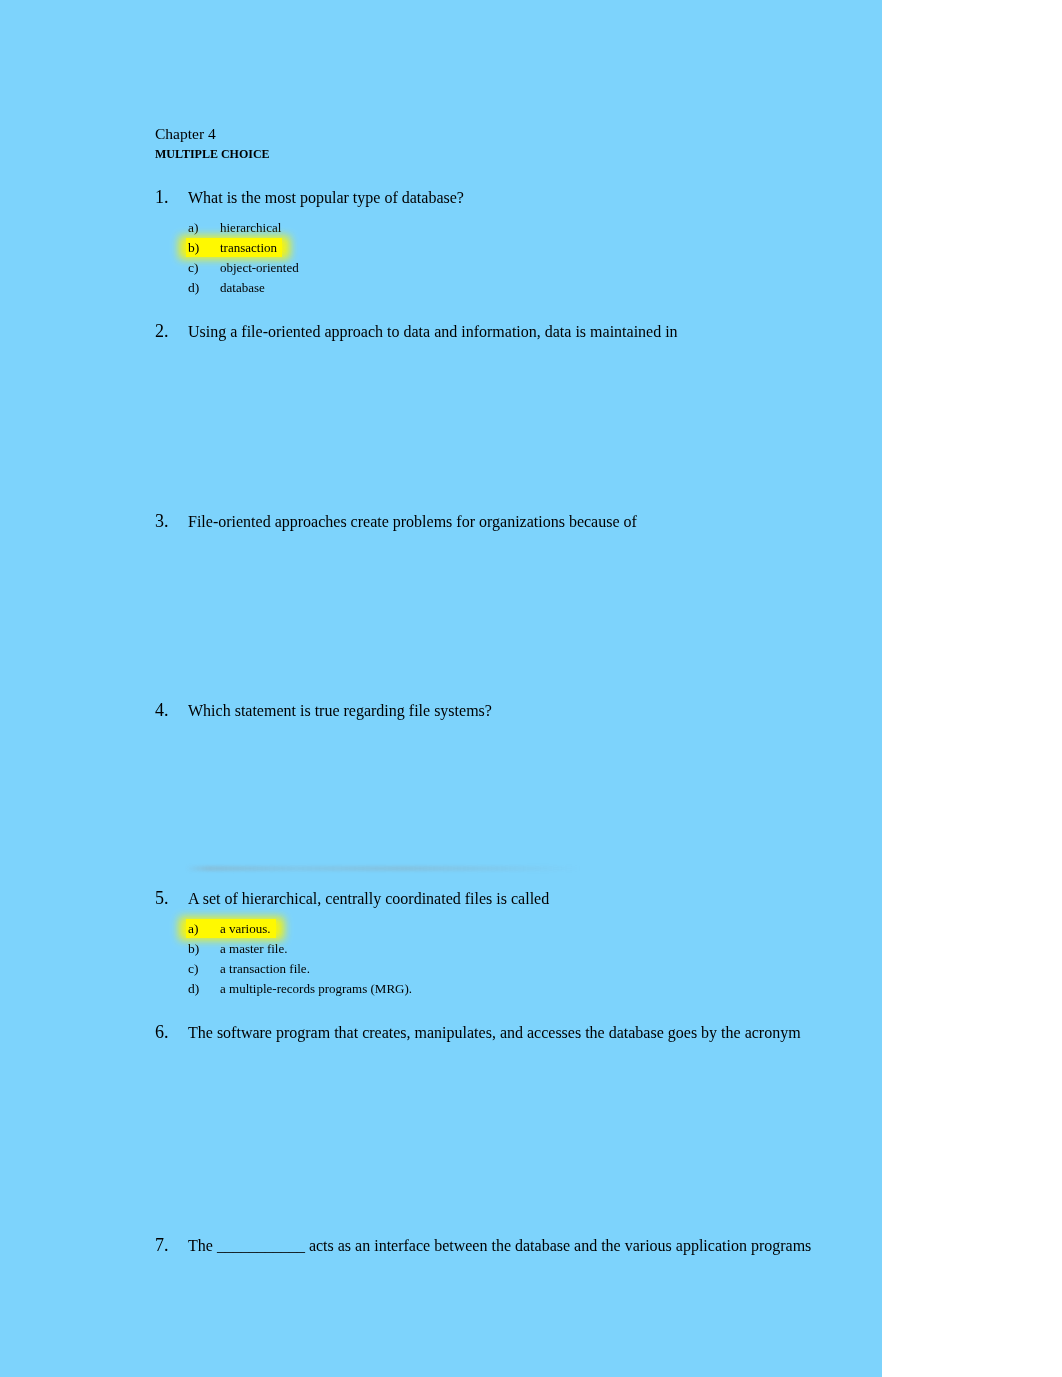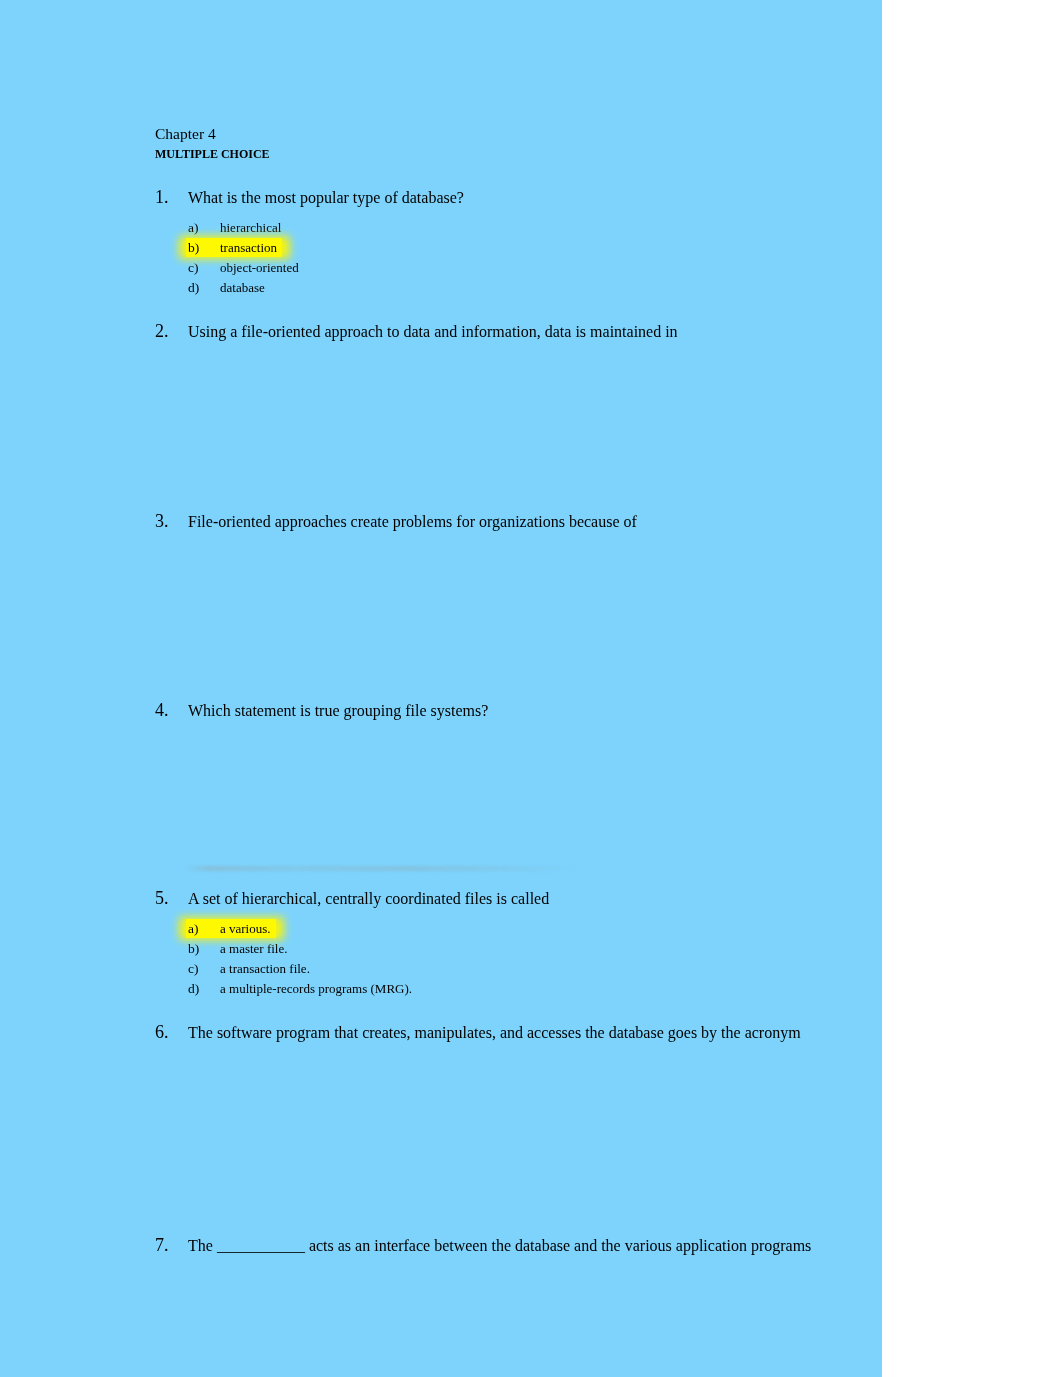--- a/index.html
+++ b/index.html
@@ -188,21 +188,21 @@
       </div>
       <div class="question-block" style="top: 509px;">
         <div class="question-row">
           <span class="q-number">3.</span>
           <span class="q-text">File-oriented approaches create problems for organizations because of</span>
         </div>
       </div>
       <div class="question-block" style="top: 698px;">
         <div class="question-row">
           <span class="q-number">4.</span>
-          <span class="q-text">Which statement is true grouping file systems?</span>
+          <span class="q-text">Which statement is true regarding file systems?</span>
         </div>
       </div>
       <div class="question-block" style="top: 886px;">
         <div class="question-row">
           <span class="q-number">5.</span>
           <span class="q-text">A set of hierarchical, centrally coordinated files is called</span>
         </div>
         <div class="options">
           <div class="option-row highlighted">
             <span class="opt-letter">a)</span>

